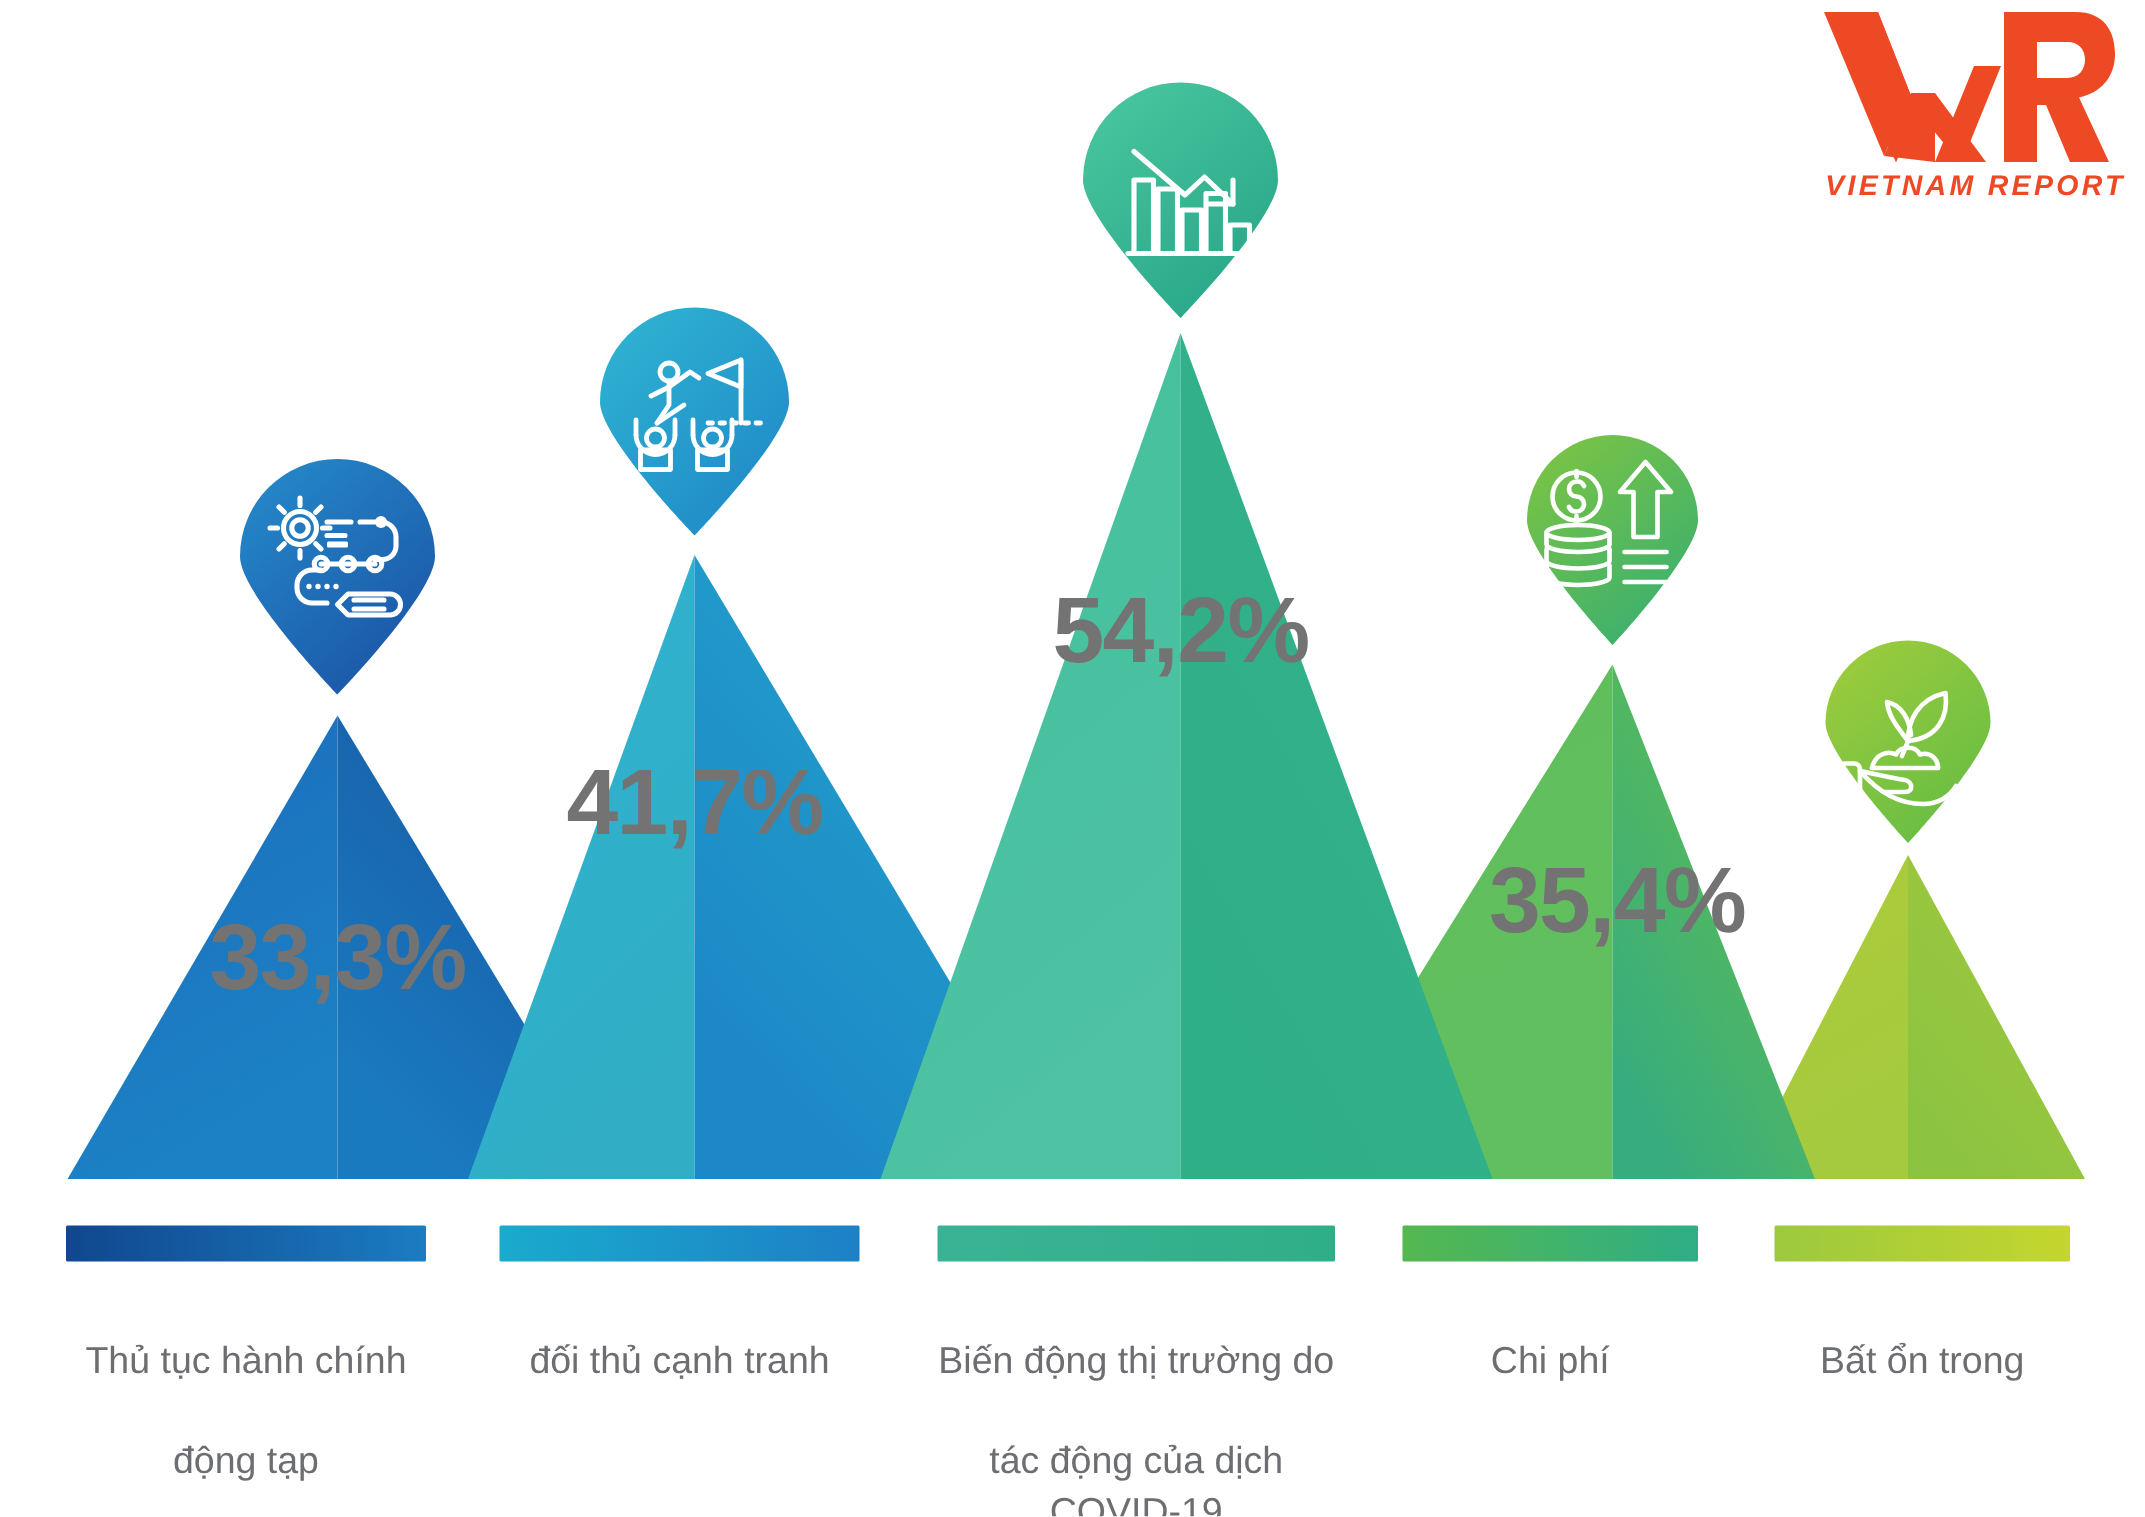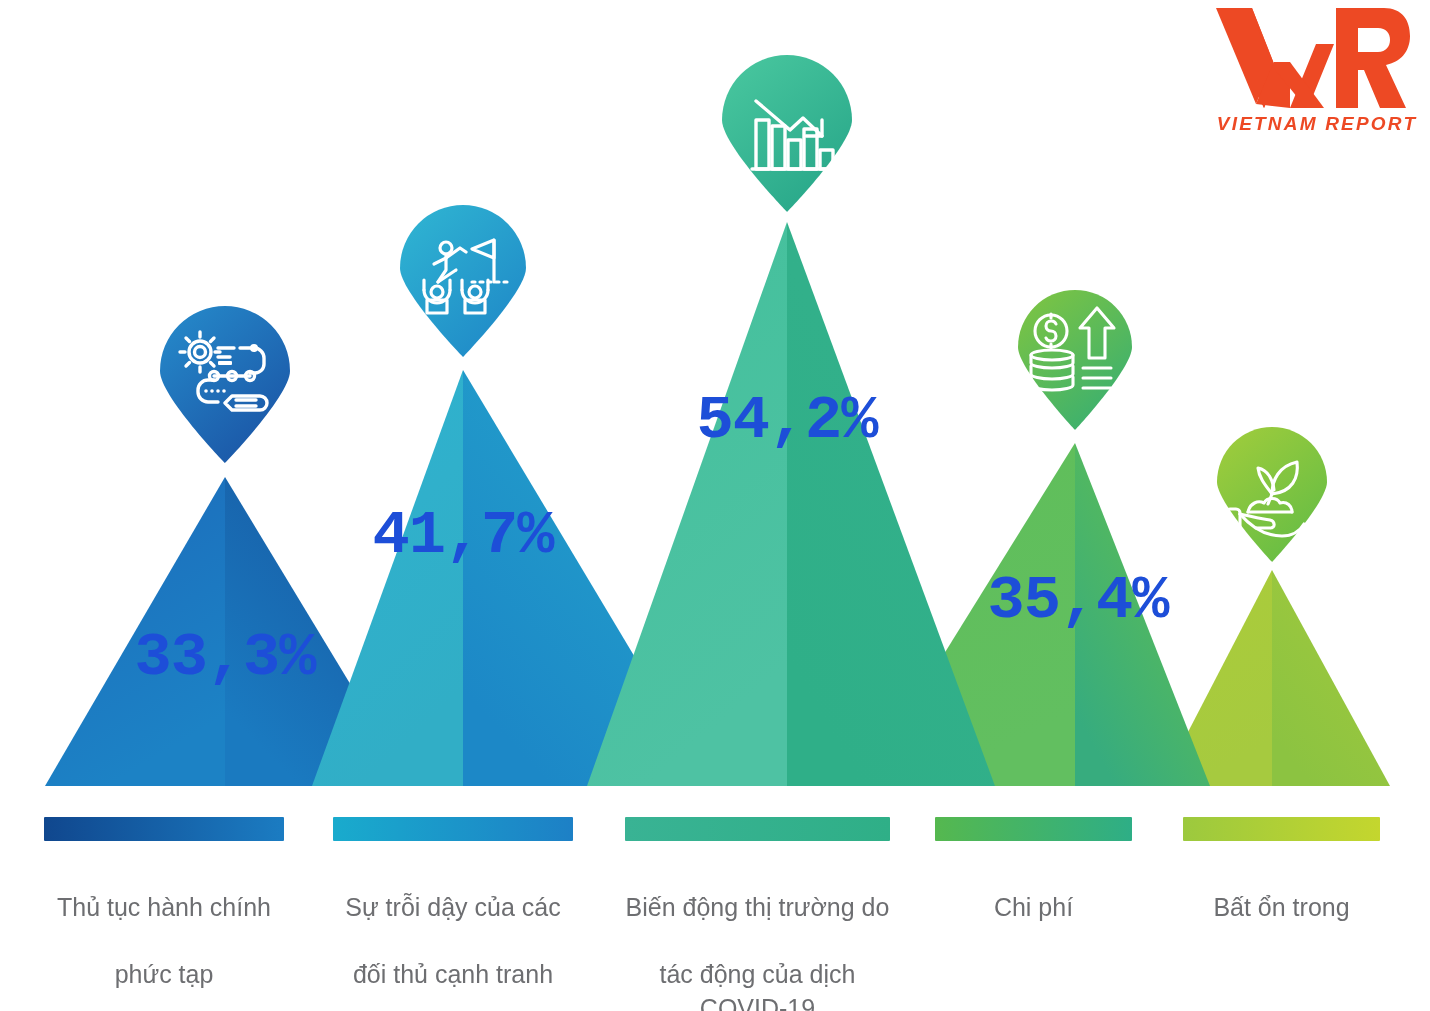--- a/index.html
+++ b/index.html
@@ -34,22 +34,22 @@
     position: absolute;
     left: 0;
     top: 0;
     width: 1430px;
     height: 1011px;
   }
 
   
   .pct {
     position: absolute;
-    color: #1d4ed8;
-    font-family: Liberation Mono, monospace;
+    color: #737373;
+    font-family: Liberation Sans, sans-serif;
     font-weight: bold;
     font-size: 62px;
     letter-spacing: -1px;
     white-space: nowrap;
     transform: translateX(-50%);
     line-height: 1;
     pointer-events: none;
   }
 
   
@@ -292,37 +292,36 @@
         <path d="M1248,512 h44"></path>
 
         <path d="M1240,514 c10,2 22,5 30,6 c5,1 6,8 0,8 h-14"></path>
         <path d="M1240,514 c12,14 26,22 42,22 c10,0 18,-5 22,-12"></path>
 
         <rect x="1226" y="509" width="14" height="28" rx="4"></rect>
       </g>
     </g>
   </svg>
 
-  <div class="pct" style="left:225px; top:627px;">33,3%</div>
+  <div class="pct" style="left:225px; top:608px;">33,3%</div>
   <div class="pct" style="left:463px; top:505px;">41,7%</div>
   <div class="pct" style="left:787px; top:390px;">54,2%</div>
   <div class="pct" style="left:1078px; top:570px;">35,4%</div>
 
   <div class="legend-item" style="left:44px; top:817px; width:240px;">
     <div class="legend-bar" style="background:linear-gradient(90deg,#10478E 0%,#1B7CC2 100%);"></div>
     <div class="legend-label">
       <div>Thủ tục hành chính</div>
-      <div>phức tạp</div>
+      <div>động tạp</div>
     </div>
   </div>
 
   <div class="legend-item" style="left:333px; top:817px; width:240px;">
     <div class="legend-bar" style="background:linear-gradient(90deg,#19ABCD 0%,#1D80C6 100%);"></div>
     <div class="legend-label">
-      <div>Sự trỗi dậy của các</div>
       <div>đối thủ cạnh tranh</div>
     </div>
   </div>
 
   <div class="legend-item" style="left:625px; top:817px; width:265px;">
     <div class="legend-bar" style="background:linear-gradient(90deg,#39B394 0%,#2FAF87 100%);"></div>
     <div class="legend-label">
       <div>Biến động thị trường do</div>
       <div>tác động của dịch COVID-19</div>
     </div>

